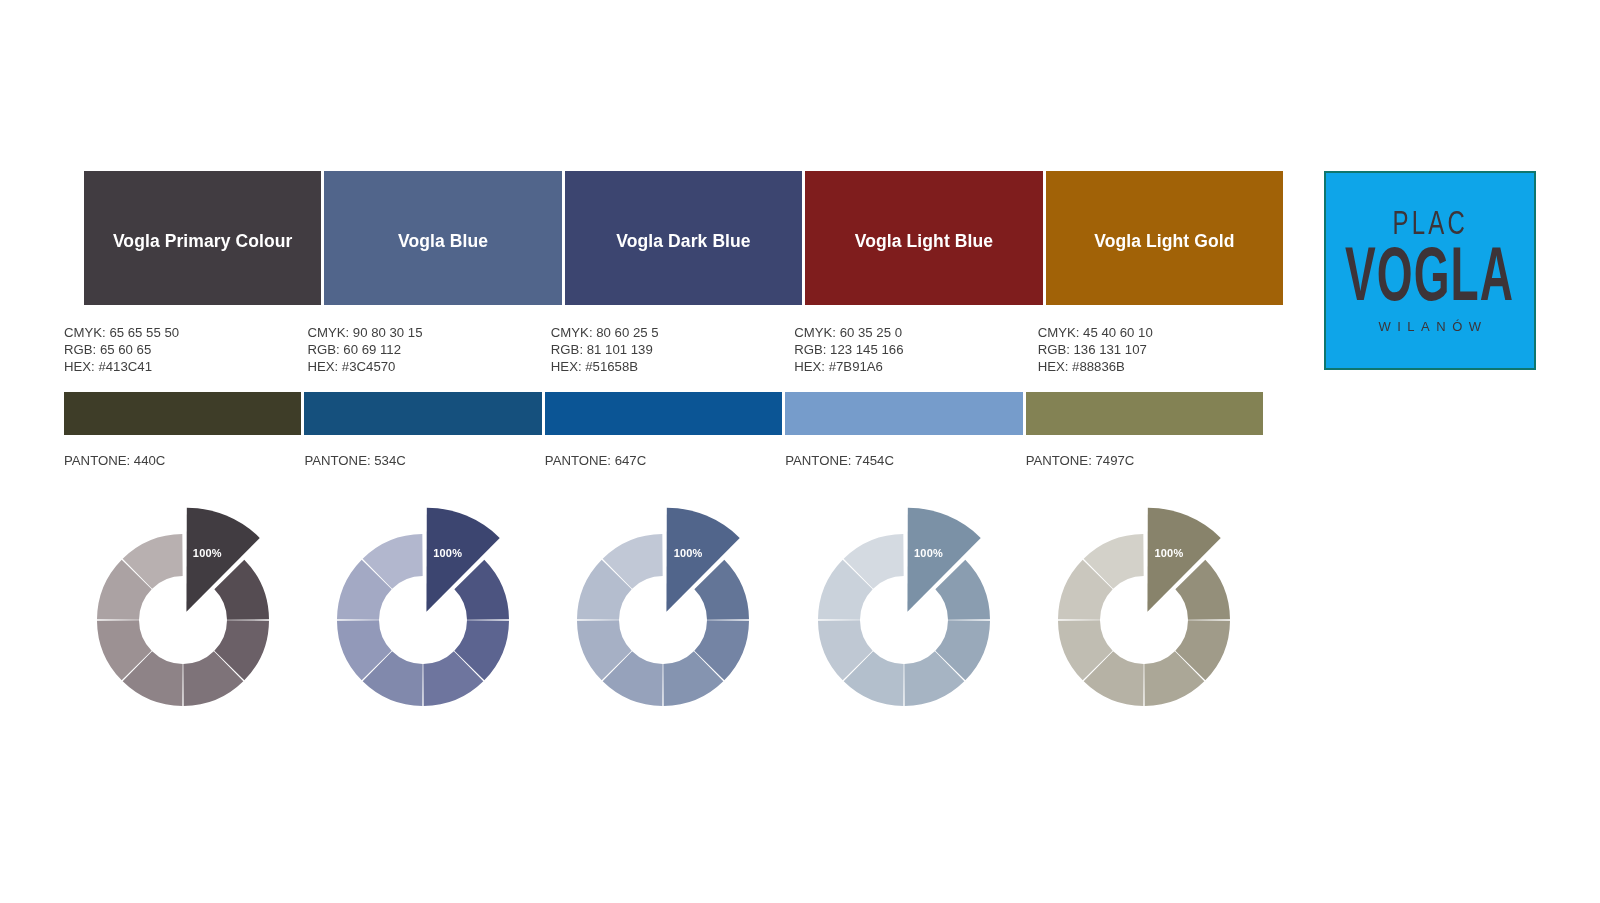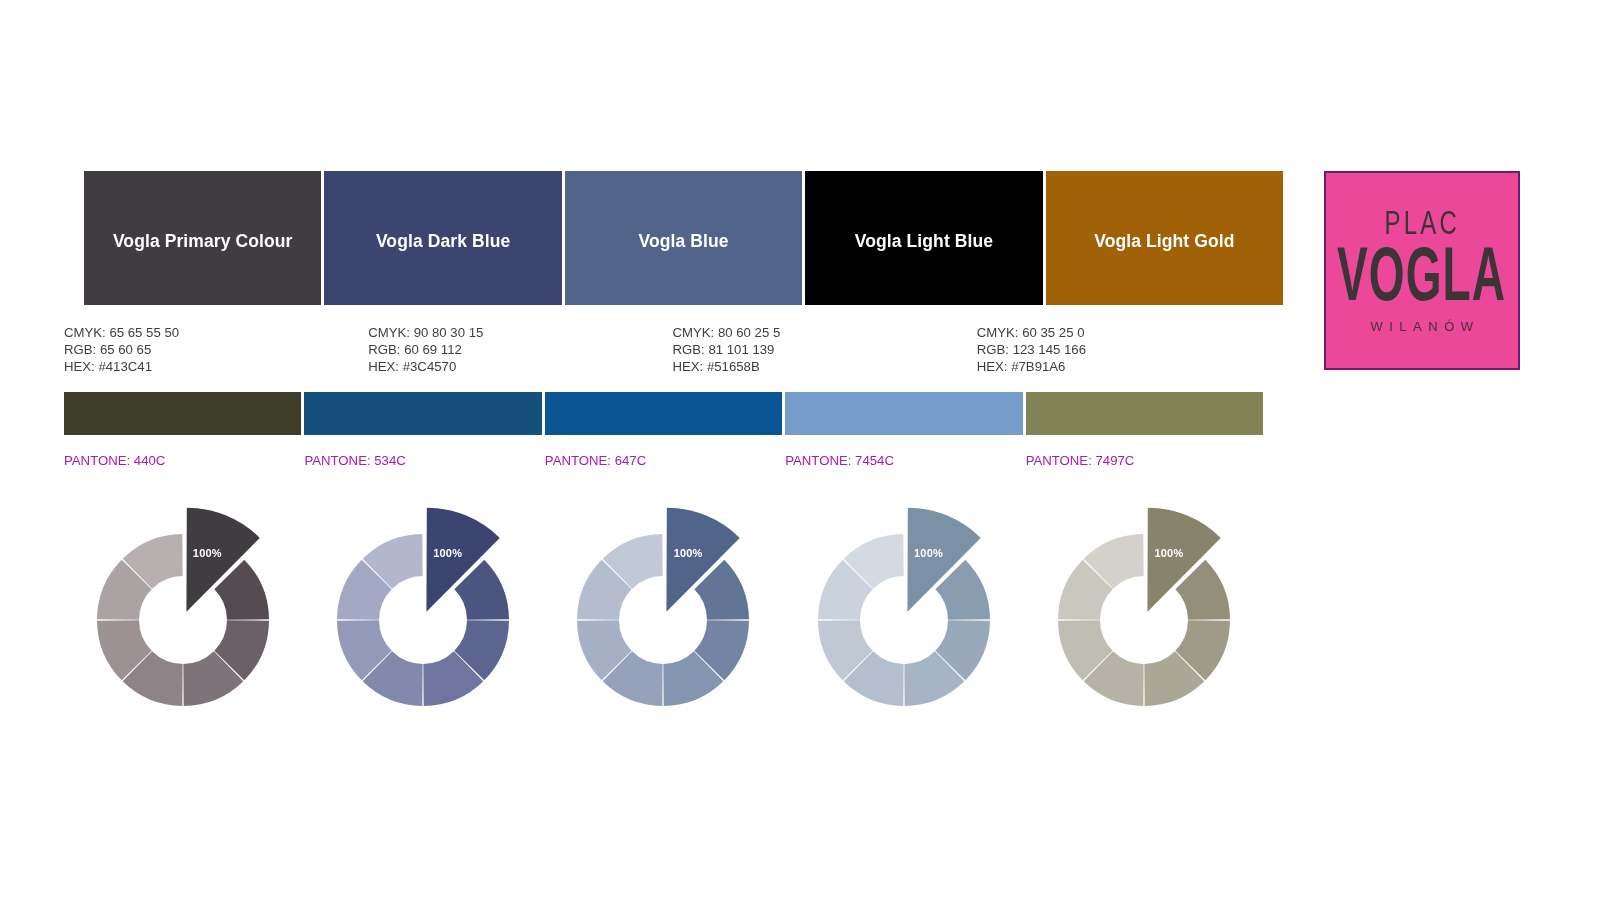--- a/index.html
+++ b/index.html
@@ -83,21 +83,21 @@
     left: 64px;
     top: 452px;
     width: 1199px;
     display: flex;
     gap: 3px;
   }
   .pantone-label {
     flex: 1 1 0;
     font-size: 13.2px;
     line-height: 17.2px;
-    color: #a21caf;
+    color: #404040;
     white-space: nowrap;
   }
 
   
   .wheel-row {
     position: absolute;
     left: 64px;
     top: 512px;
     width: 1199px;
     height: 220px;
@@ -128,24 +128,24 @@
     color: #ffffff;
     letter-spacing: 0.2px;
     pointer-events: none;
   }
 
   
   .logo-box {
     position: absolute;
     left: 1324px;
     top: 171px;
-    width: 196px;
+    width: 212px;
     height: 199px;
-    border: 2px solid #701a75;
-    background: #ec4899;
+    border: 2px solid #0f766e;
+    background: #0ea5e9;
     box-sizing: border-box;
   }
   .logo-inner {
     position: absolute;
     inset: 0;
     display: flex;
     flex-direction: column;
     align-items: center;
     justify-content: center;
   }
@@ -183,27 +183,27 @@
 </style>
 </head>
 <body>
 
 <div class="page">
 
   <div class="swatch-row">
       <div class="swatch" style="background: rgb(65, 60, 65);">
         <div class="swatch-label">Vogla Primary Colour</div>
       </div>
+      <div class="swatch" style="background: rgb(81, 101, 139);">
+        <div class="swatch-label">Vogla Blue</div>
+      </div>
       <div class="swatch" style="background: rgb(60, 69, 112);">
         <div class="swatch-label">Vogla Dark Blue</div>
       </div>
-      <div class="swatch" style="background: rgb(81, 101, 139);">
-        <div class="swatch-label">Vogla Blue</div>
-      </div>
-      <div class="swatch" style="background: #000000;">
+      <div class="swatch" style="background: #7f1d1d;">
         <div class="swatch-label">Vogla Light Blue</div>
       </div>
       <div class="swatch" style="background: #a16207;">
         <div class="swatch-label">Vogla Light Gold</div>
       </div>
     </div>
 
   <div class="spec-row">
       <div class="spec-cell">
         <div>CMYK: 65 65 55 50</div>
@@ -217,20 +217,25 @@
       </div>
       <div class="spec-cell">
         <div>CMYK: 80 60 25 5</div>
         <div>RGB: 81 101 139</div>
         <div>HEX: #51658B</div>
       </div>
       <div class="spec-cell">
         <div>CMYK: 60 35 25 0</div>
         <div>RGB: 123 145 166</div>
         <div>HEX: #7B91A6</div>
+      </div>
+      <div class="spec-cell">
+        <div>CMYK: 45 40 60 10</div>
+        <div>RGB: 136 131 107</div>
+        <div>HEX: #88836B</div>
       </div>
     </div>
 
   <div class="pantone-row">
       <div class="pantone-chip" style="background: rgb(62, 61, 40);"></div>
       <div class="pantone-chip" style="background: rgb(21, 80, 125);"></div>
       <div class="pantone-chip" style="background: rgb(11, 85, 149);"></div>
       <div class="pantone-chip" style="background: rgb(118, 156, 203);"></div>
       <div class="pantone-chip" style="background: rgb(131, 130, 84);"></div>
     </div>

